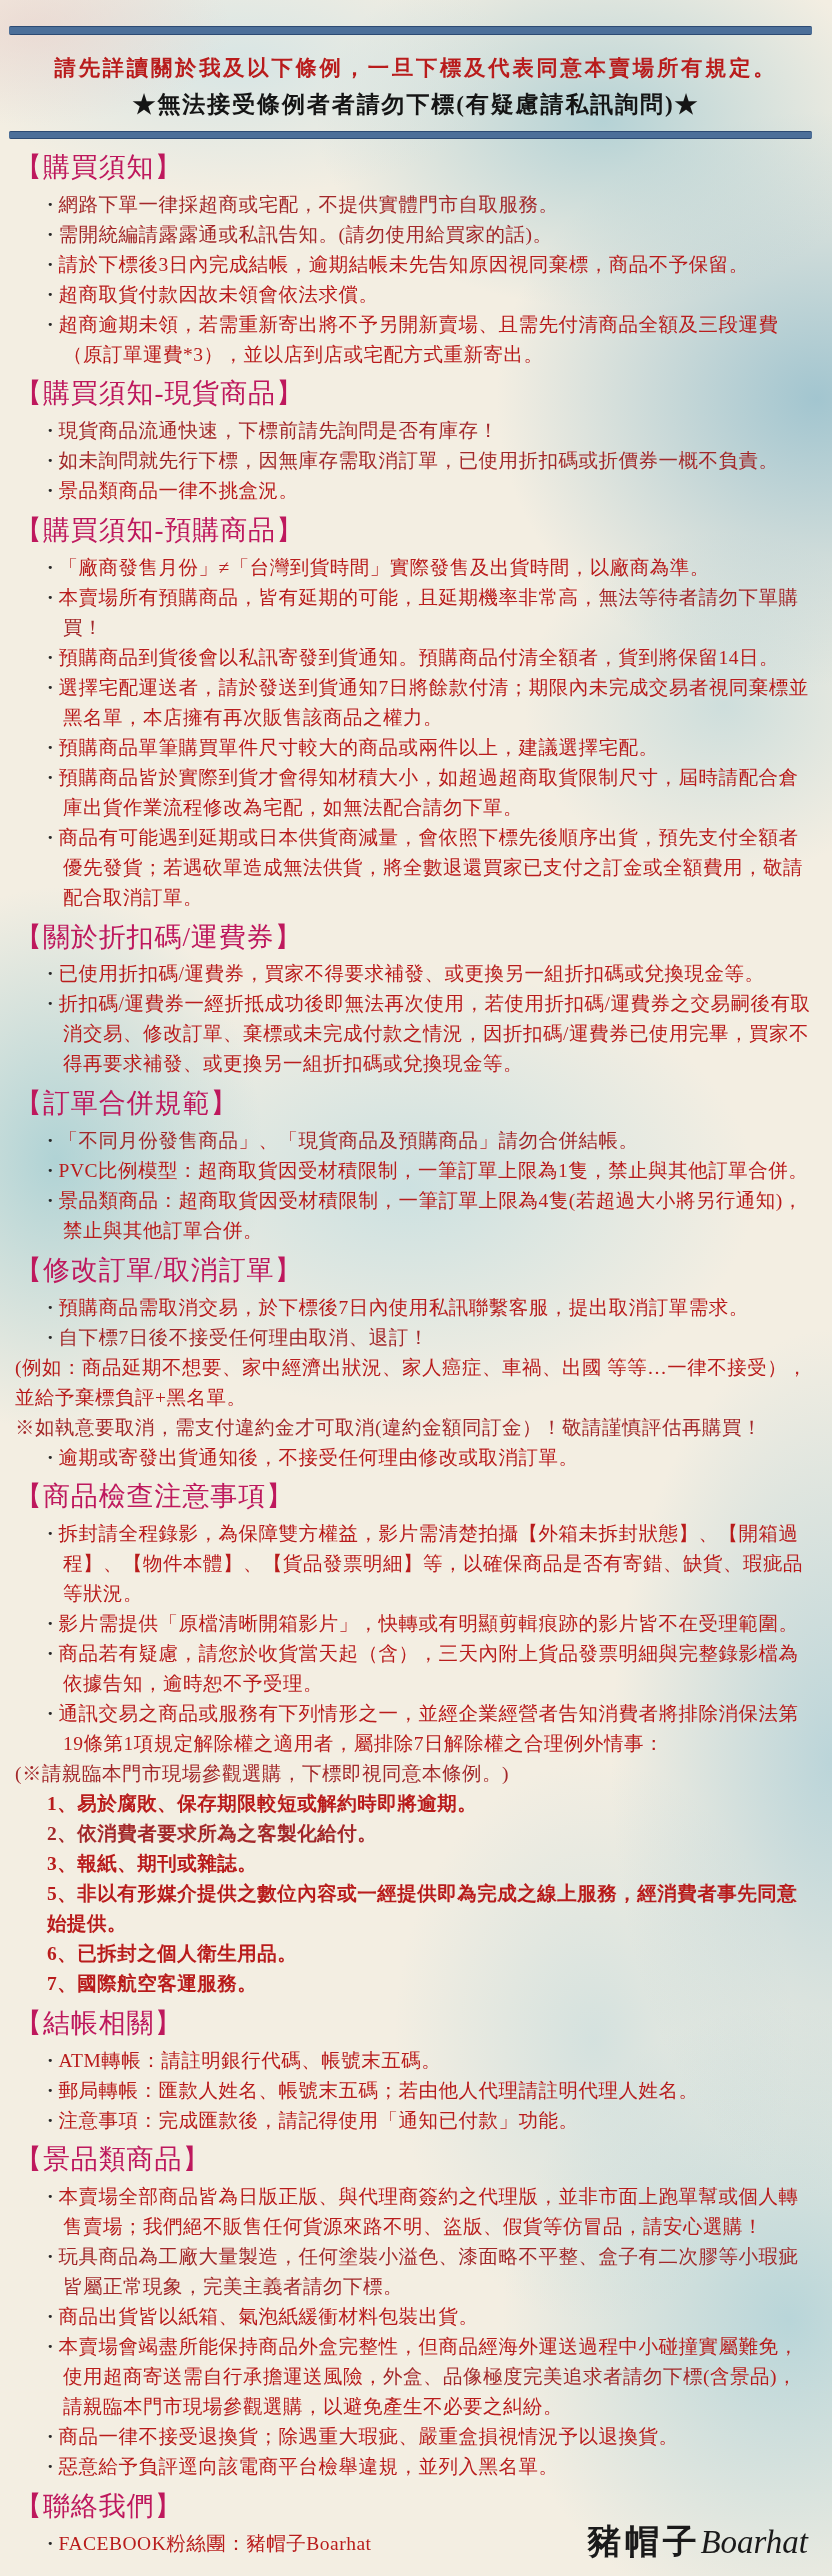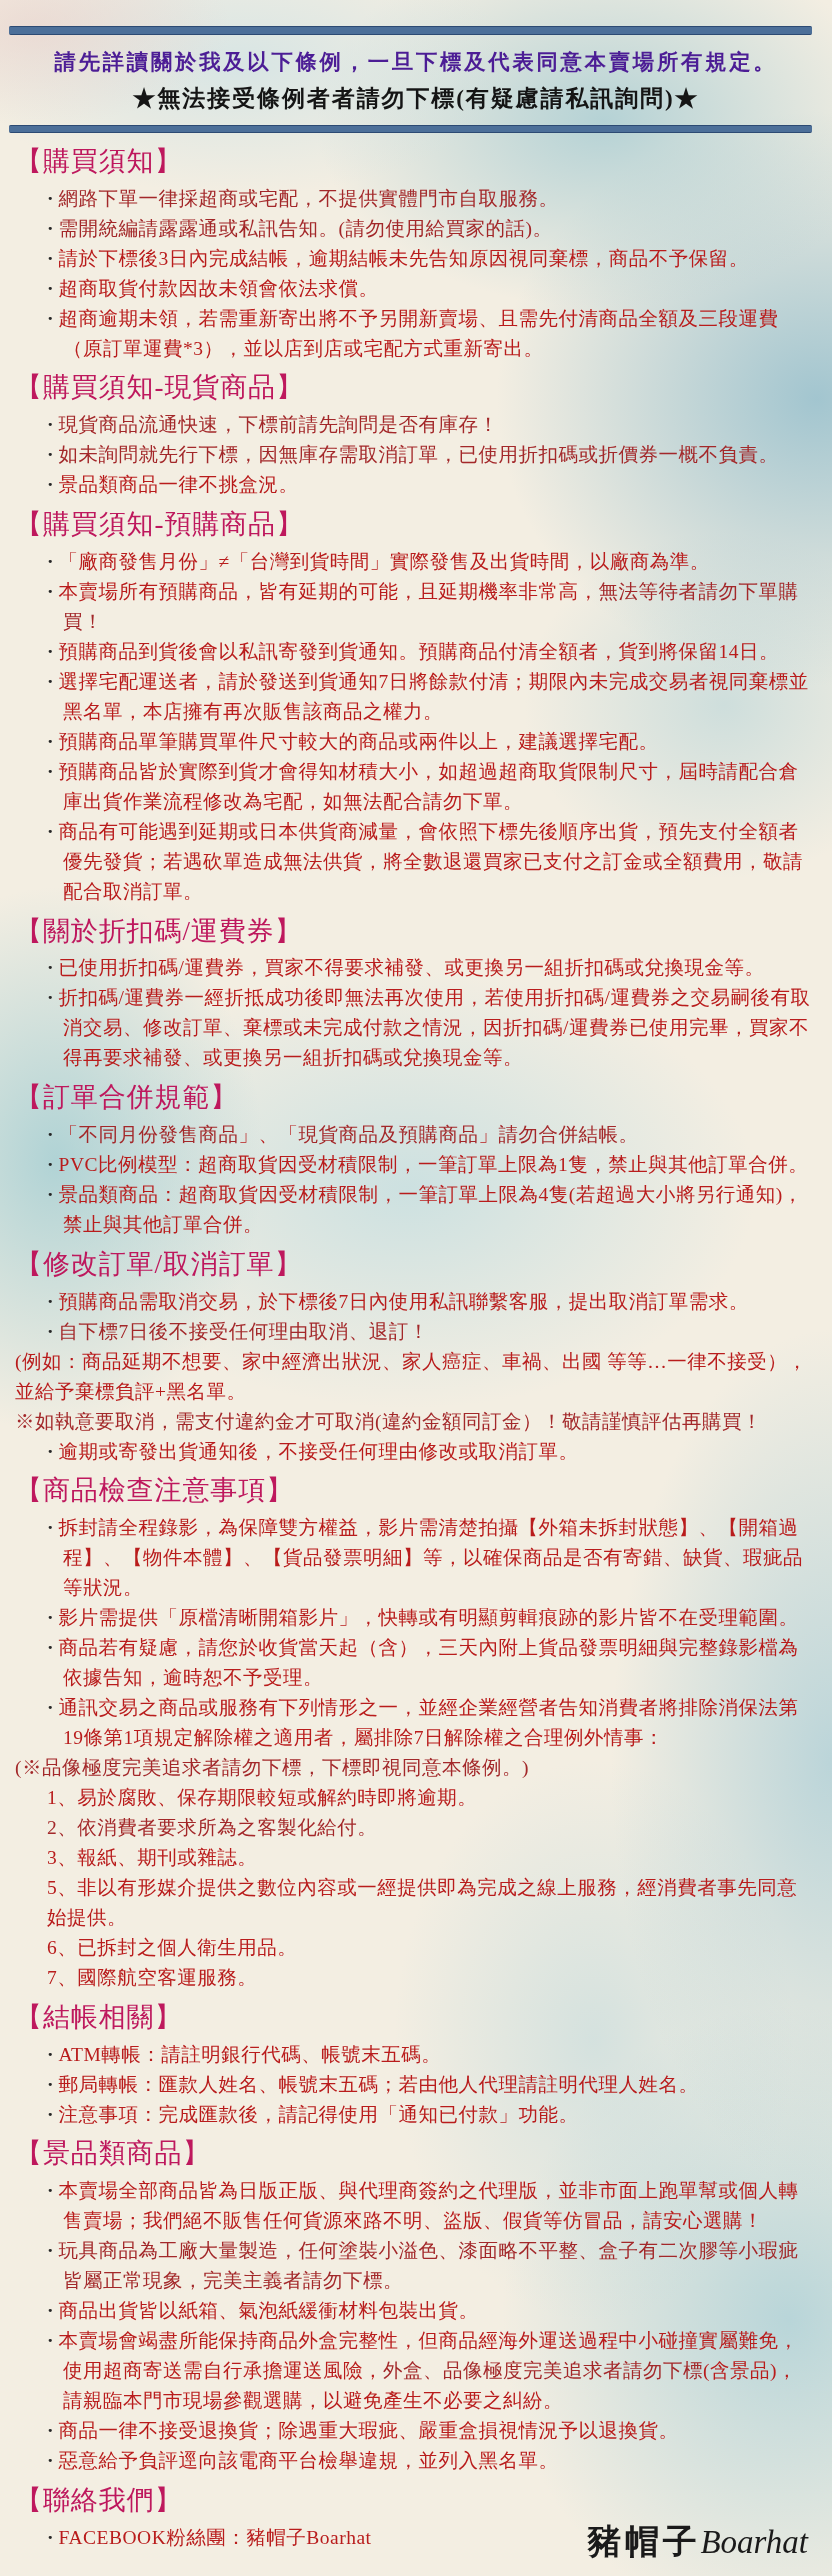--- a/index.html
+++ b/index.html
@@ -17,32 +17,32 @@
       radial-gradient(ellipse 297px 390px at 56px 1160px, rgba(140,196,206,.65), rgba(140,196,206,0) 70%),
       radial-gradient(ellipse 483px 306px at 408px 1188px, rgba(188,219,224,.7), rgba(188,219,224,0) 72%),
       radial-gradient(ellipse 306px 603px at 831px 1763px, rgba(150,196,211,.6), rgba(150,196,211,0) 72%),
       radial-gradient(ellipse 278px 390px at 594px 2041px, rgba(175,210,218,.45), rgba(175,210,218,0) 72%),
       radial-gradient(ellipse 399px 436px at 789px 2320px, rgba(160,203,213,.7), rgba(160,203,213,0) 72%);
   }
   .bar{height:6.5px;background:#4c6f99;border-top:1.9px solid #2c4a73;border-bottom:1.9px solid #2c4a73;
        margin:0 20.4px 0 9.3px;border-radius:1.9px;}
   .bar.top{margin-top:26px;}
   .bar.bottom{margin-top:11px;}
-  .t1{margin-top:13px;text-align:center;font-weight:bold;font-size:21.3px;line-height:28px;
-      color:#4c1d95;letter-spacing:2.8px;}
+  .t1{margin-top:19px;text-align:center;font-weight:bold;font-size:21.3px;line-height:28px;
+      color:#b91c1c;letter-spacing:2.8px;}
   .t2-wrap{margin-top:8.4px;text-align:center;}
   .t2{font-weight:bold;font-size:23px;line-height:30px;color:#151515;letter-spacing:1.9px;
       text-underline-offset:4.6px;}
   #sections{padding:3.7px 18.6px 0 15px;}
   .sec{margin-top:3.7px;}
   .sec-title{margin:3.7px 0 1.9px 0;font-size:27px;line-height:41px;font-weight:normal;color:#be185d;
       letter-spacing:0.9px;}
   .item{margin:0;font-size:19.5px;line-height:30px;letter-spacing:0.5px;}
   .item.bullet{padding-left:16px;text-indent:-16px;margin-left:32px;}
-  .item.num{padding-left:32px;}
+  .item.num{padding-left:32px;font-weight:bold;}
   .dot{margin-right:4.6px;font-weight:bold;}
   .red{color:#a3282a;}
   .blk{color:#b91c1c;}
   .sig{position:absolute;right:24px;bottom:11px;white-space:nowrap;}
   .sig-zh{font-size:34px;font-weight:bold;color:#1a1a1a;letter-spacing:3.7px;}
   .sig-en{font-size:33px;font-style:italic;color:#1a1a1a;font-family:"Liberation Serif","DejaVu Serif",serif;}
 </style>
 </head>
 <body>
 
@@ -97,21 +97,21 @@
         <p class="item plain"><span class="blk">(例如：商品延期不想要、家中經濟出狀況、家人癌症、車禍、出國 等等…一律不接受），並給予棄標負評+黑名單。</span></p>
         <p class="item plain"><span class="red">※如執意要取消，需支付違約金才可取消(違約金額同訂金）！敬請謹慎評估再購買！</span></p>
         <p class="item bullet"><span class="dot">·</span><span class="blk">逾期或寄發出貨通知後，不接受任何理由修改或取消訂單。</span></p>
       </section>
       <section class="sec">
         <h2 class="sec-title">【商品檢查注意事項】</h2>
         <p class="item bullet"><span class="dot">·</span><span class="blk">拆封請全程錄影，為保障雙方權益，影片需清楚拍攝【外箱未拆封狀態】、【開箱過程】、【物件本體】、【貨品發票明細】等，以確保商品是否有寄錯、缺貨、瑕疵品等狀況。</span></p>
         <p class="item bullet"><span class="dot">·</span><span class="blk">影片需提供「原檔清晰開箱影片」，快轉或有明顯剪輯痕跡的影片皆不在受理範圍。</span></p>
         <p class="item bullet"><span class="dot">·</span><span class="blk">商品若有疑慮，請您於收貨當天起（含），三天內附上貨品發票明細與完整錄影檔為依據告知，逾時恕不予受理。</span></p>
         <p class="item bullet"><span class="dot">·</span><span class="blk">通訊交易之商品或服務有下列情形之一，並經企業經營者告知消費者將排除消保法第19條第1項規定解除權之適用者，屬排除7日解除權之合理例外情事：</span></p>
-        <p class="item plain"><span class="red">(※品像極度完美追求者請勿下標，下標即視同意本條例。)</span></p>
+        <p class="item plain"><span class="red">(※請親臨本門市現場參觀選購，下標即視同意本條例。)</span></p>
         <p class="item num"><span class="blk">1、易於腐敗、保存期限較短或解約時即將逾期。</span></p>
         <p class="item num"><span class="red">2、依消費者要求所為之客製化給付。</span></p>
         <p class="item num"><span class="blk">3、報紙、期刊或雜誌。</span></p>
         <p class="item num"><span class="blk">5、非以有形媒介提供之數位內容或一經提供即為完成之線上服務，經消費者事先同意始提供。</span></p>
         <p class="item num"><span class="blk">6、已拆封之個人衛生用品。</span></p>
         <p class="item num"><span class="blk">7、國際航空客運服務。</span></p>
       </section>
       <section class="sec">
         <h2 class="sec-title">【結帳相關】</h2>
         <p class="item bullet"><span class="dot">·</span><span class="blk">ATM轉帳：請註明銀行代碼、帳號末五碼。</span></p>

